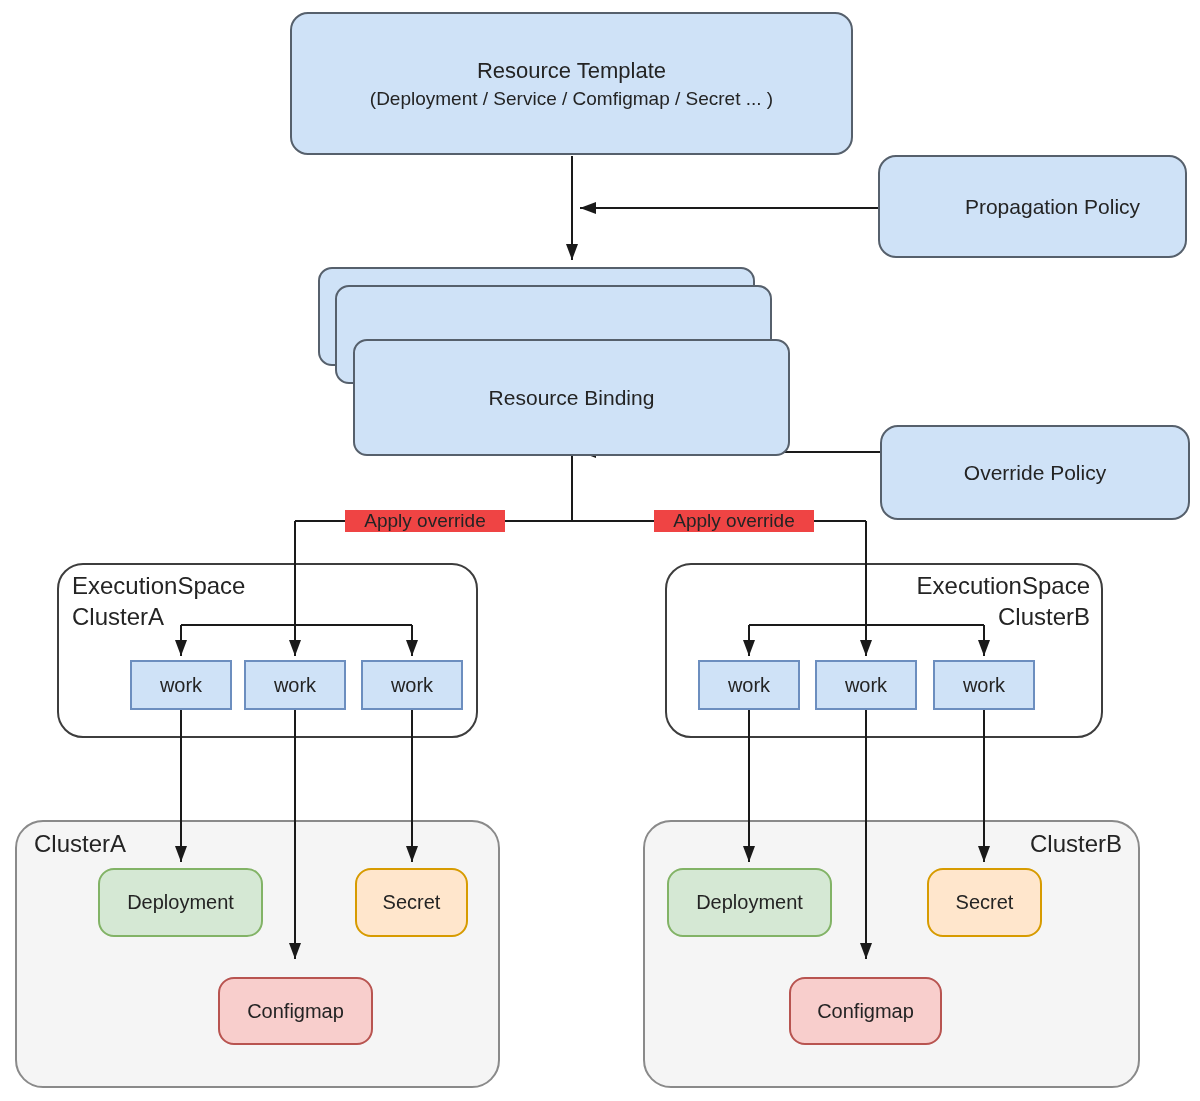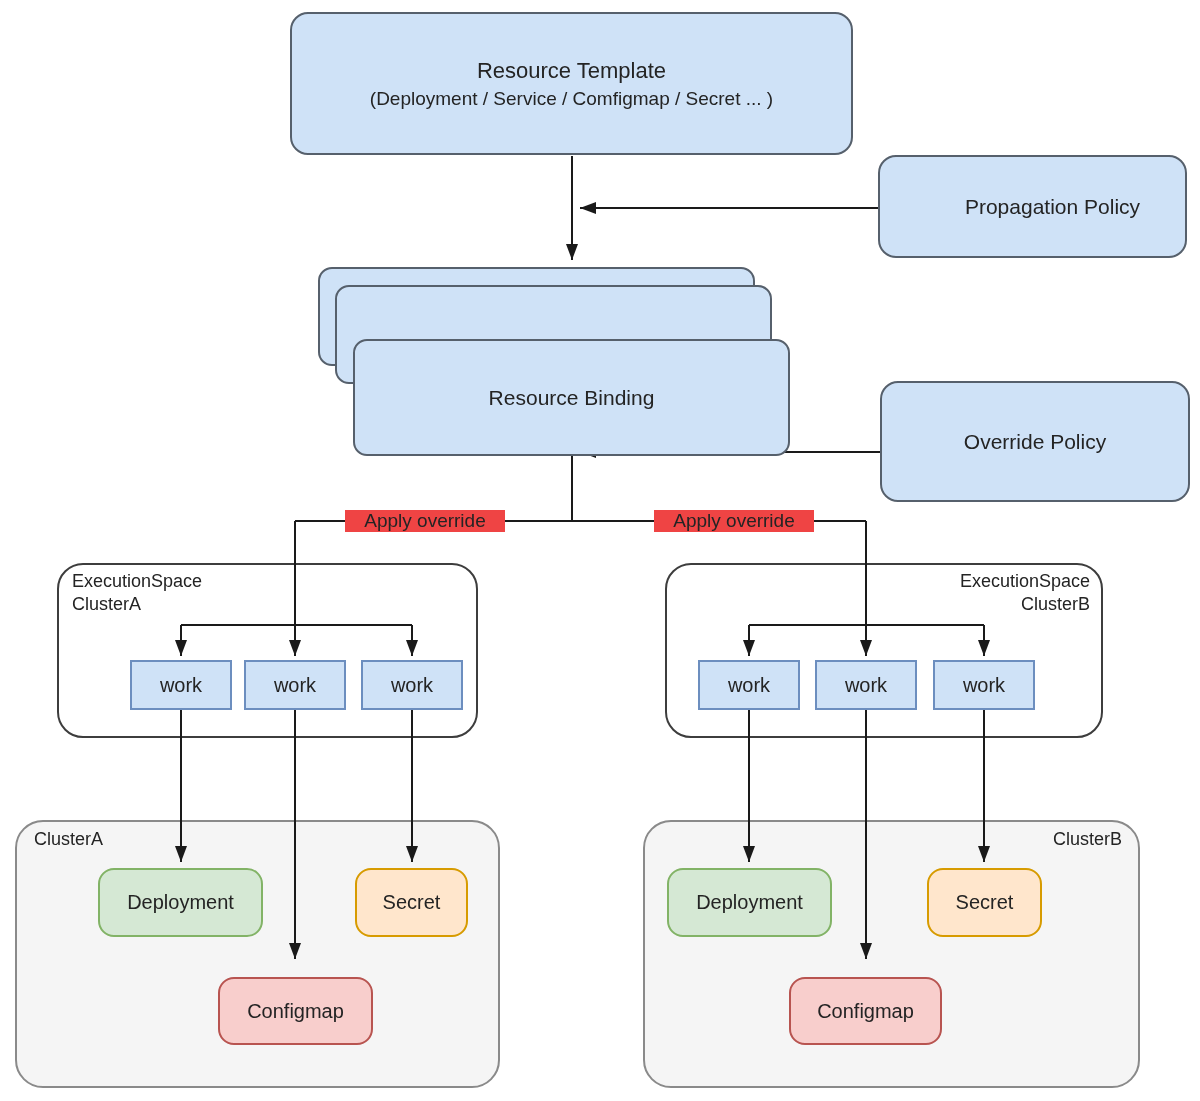--- a/index.html
+++ b/index.html
@@ -67,21 +67,21 @@
     position: absolute;
     box-sizing: border-box;
     border: 2px solid var(--cluster-border);
     border-radius: 28px;
     background: var(--cluster-fill);
     z-index: 1;
   }
   .frame-label {
     position: absolute;
     z-index: 3;
-    font-size: 18px;
+    font-size: 24px;
     line-height: 1.3;
     white-space: nowrap;
   }
   .frame-label.right { text-align: right; }
   .edge-label {
     position: absolute;
     z-index: 3;
     background: #ef4444;
     font-size: 19px;
     text-align: center;
@@ -145,21 +145,21 @@
   <div class="box blue" style="left:878px; top:155px; width:309px; height:103px;padding-left:40px;">
     <span>Propagation Policy</span>
   </div>
 
   <div class="box blue stackcard" style="left:318px; top:267px; width:437px; height:99px;"></div>
   <div class="box blue stackcard" style="left:335px; top:285px; width:437px; height:99px;"></div>
   <div class="box blue stackcard" style="left:353px; top:303px; width:437px; height:117px;margin-top:36px;">
     <span>Resource Binding</span>
   </div>
 
-  <div class="box blue" style="left:880px; top:381px; width:310px; height:121px;">
+  <div class="box blue" style="left:880px; top:425px; width:310px; height:95px;">
     <span>Override Policy</span>
   </div>
 
   <div class="edge-label" style="left:345px; top:510px; width:160px;">Apply override</div>
   <div class="edge-label" style="left:654px; top:510px; width:160px;">Apply override</div>
 
   <div class="frame" style="left:57px; top:563px; width:421px; height:175px;"></div>
   <div class="frame-label" style="left:72px; top:570px;">
     <div>ExecutionSpace</div>
     <div>ClusterA</div>

